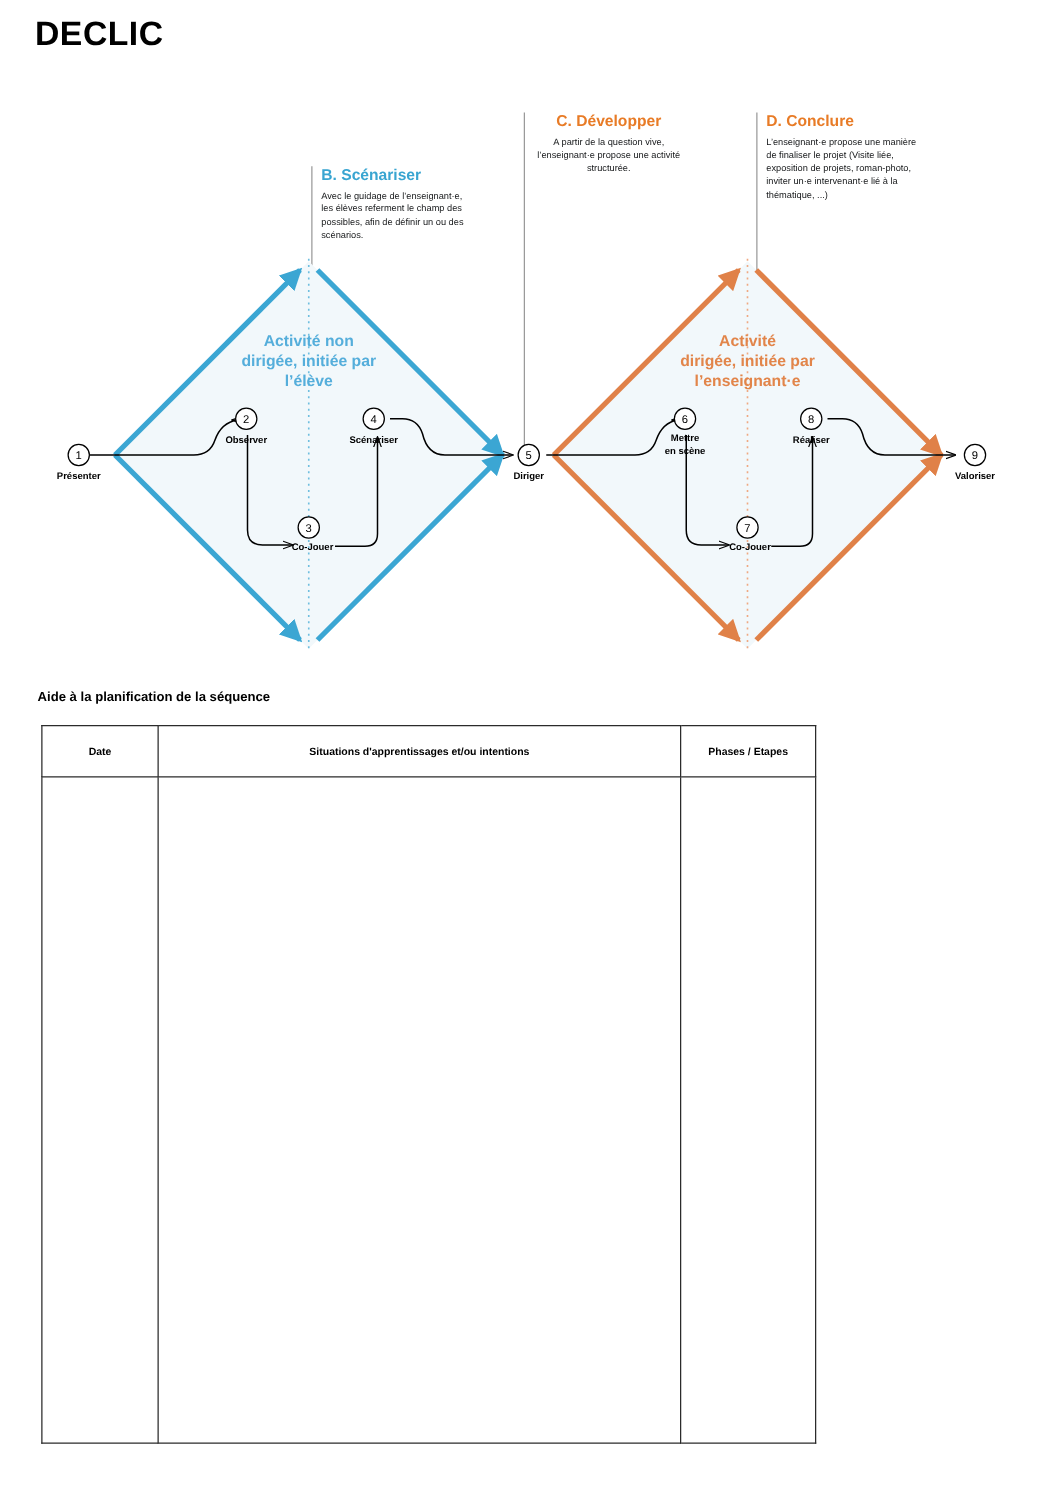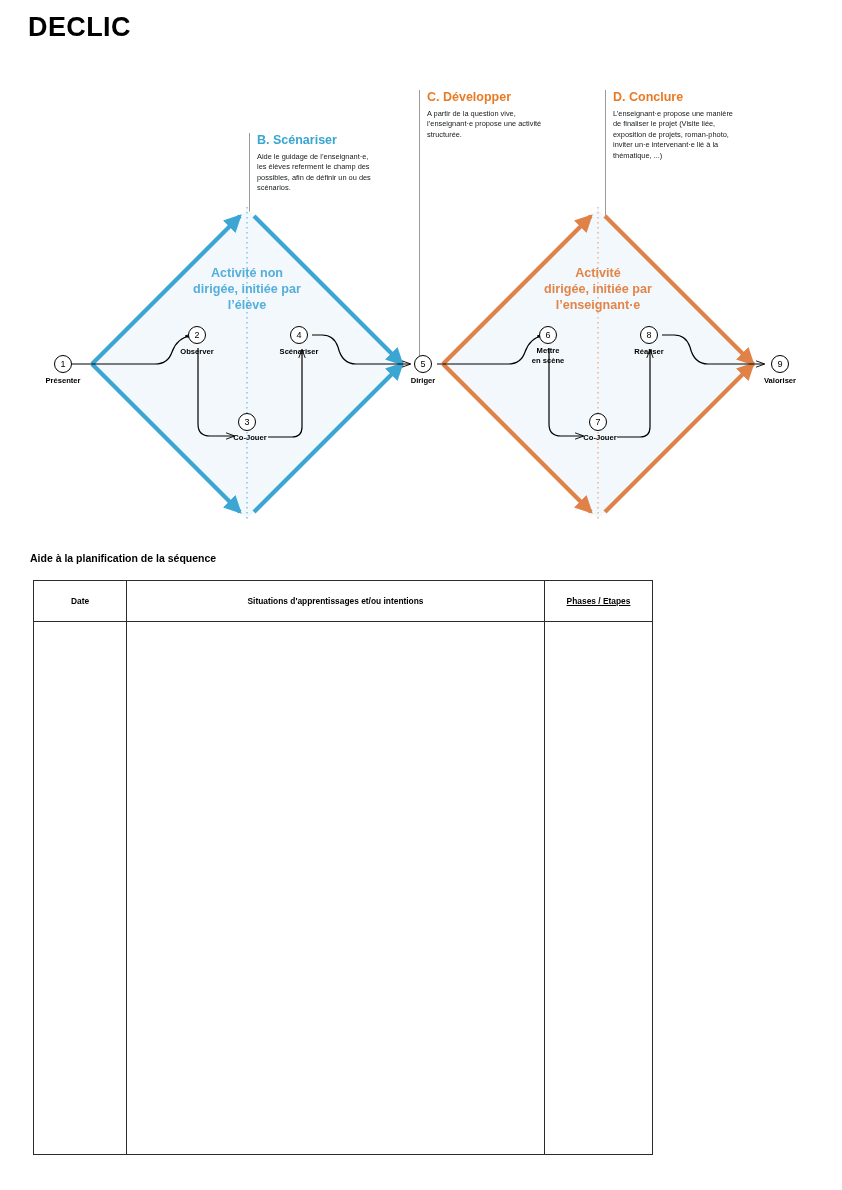--- a/index.html
+++ b/index.html
@@ -111,37 +111,37 @@
     font-size: 8.4px;
     font-weight: bold;
     height: 38px;
     color: #000;
     font-weight: bold;
   }
   #planning-table td {
     height: 530px;
   }
   .col-date { width: 90px; }
-  .col-phase { width: 105px; text-decoration: underline; }
+  .col-phase { width: 105px; }
 </style>
 </head>
 <body>
 
 <div class="page">
 
   <div id="doc-title">DECLIC</div>
 
 
   <div class="phase-col" style="left:257px;margin-top:43px;">
     <div class="rule"></div>
     <div class="phase-title c-blue">B. Scénariser</div>
-    <div class="phase-desc">Aide le guidage de l’enseignant·e, les élèves referment le champ des possibles, afin de définir un ou des scénarios.</div>
+    <div class="phase-desc">Avec le guidage de l’enseignant·e, les élèves referment le champ des possibles, afin de définir un ou des scénarios.</div>
   </div>
 
-  <div class="phase-col" style="left:427px;">
+  <div class="phase-col" style="left:427px;text-align:center;">
     <div class="rule"></div>
     <div class="phase-title c-orange">C. Développer</div>
     <div class="phase-desc">A partir de la question vive, l’enseignant·e propose une activité structurée.</div>
   </div>
 
   <div class="phase-col" style="left:613px;">
     <div class="rule"></div>
     <div class="phase-title c-orange">D. Conclure</div>
     <div class="phase-desc">L’enseignant·e propose une manière de finaliser le projet (Visite liée, exposition de projets, roman-photo, inviter un·e intervenant·e lié à la thématique, ...)</div>
   </div>

